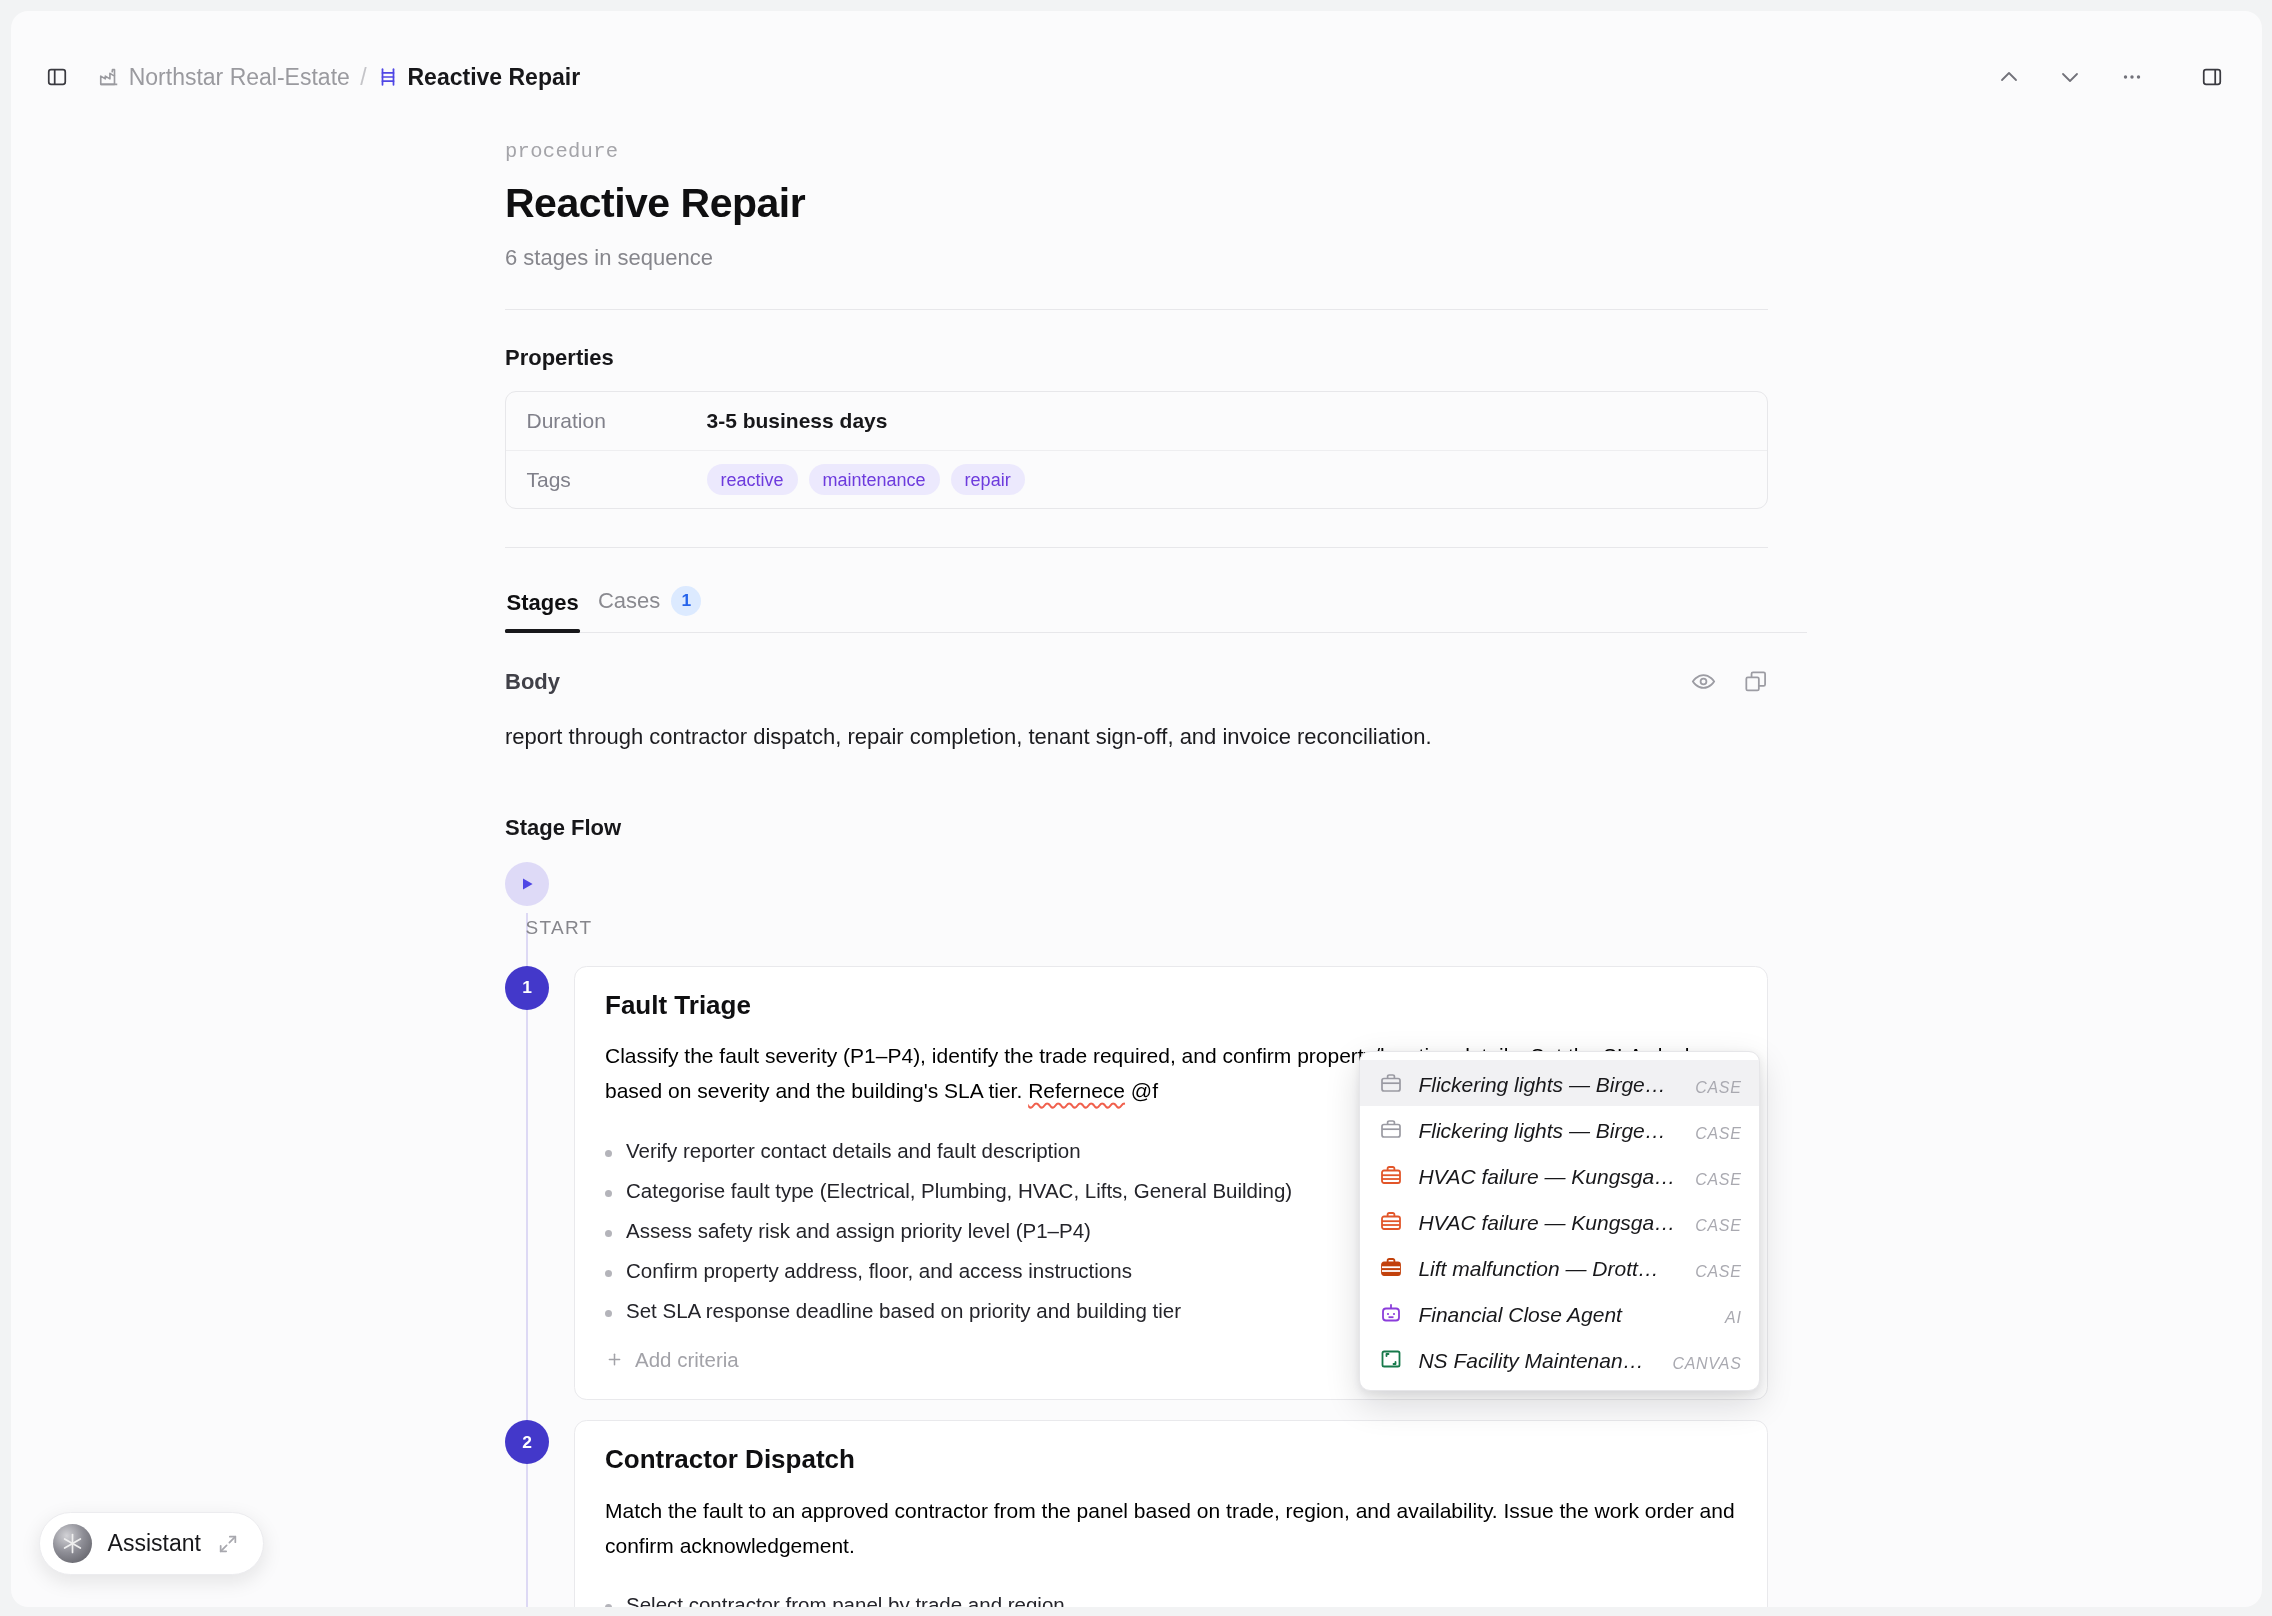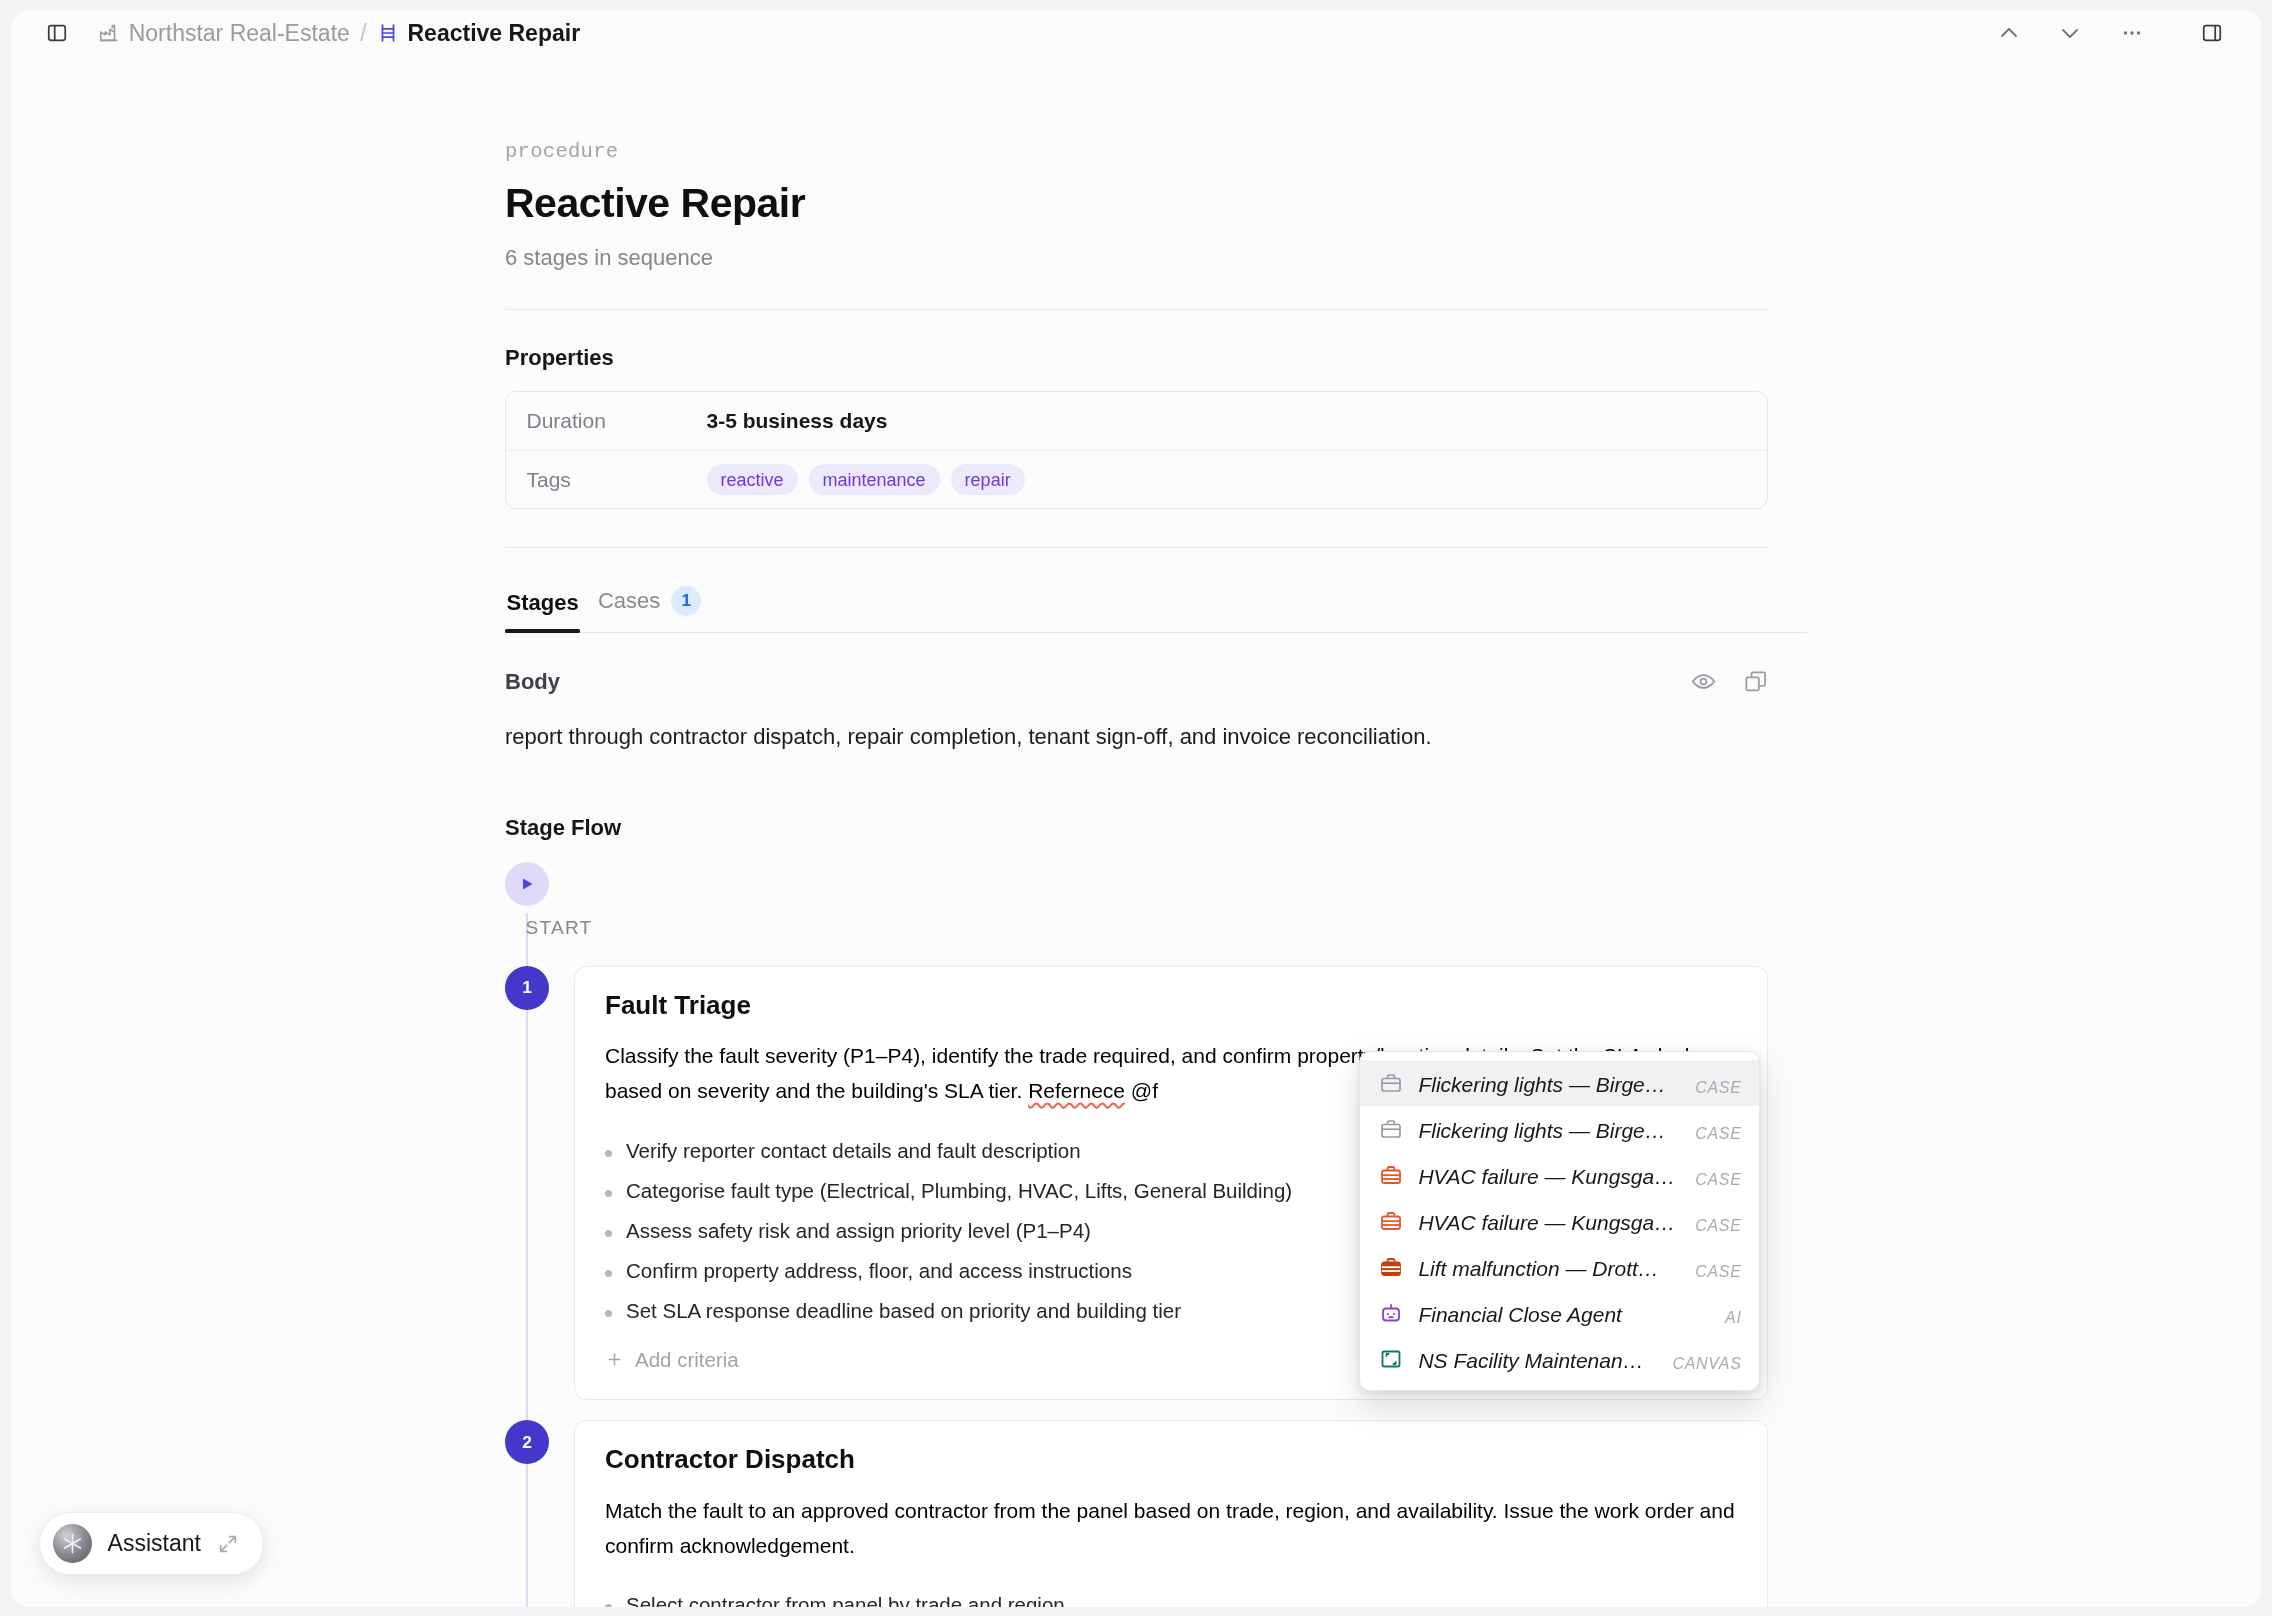--- a/index.html
+++ b/index.html
@@ -19,21 +19,21 @@
     width: 2251px; height: 1596px;
     background: #fbfbfc;
     border-radius: 17.4px;
     overflow: hidden;
   }
 
   
   #topbar {
     position: absolute; left:0; top:0;
     width: 100%; height: 88px;
-    display: flex; align-items: flex-start;
+    display: flex; align-items: flex-end;
     padding: 0 28px 0 24px;
   }
   .tb-left { display:flex; align-items:center; gap: 0; }
   .icon-btn {
     width: 44px; height: 44px;
     display:flex; align-items:center; justify-content:center;
     border-radius: 8px;
     cursor: pointer;
   }
   .breadcrumb {

